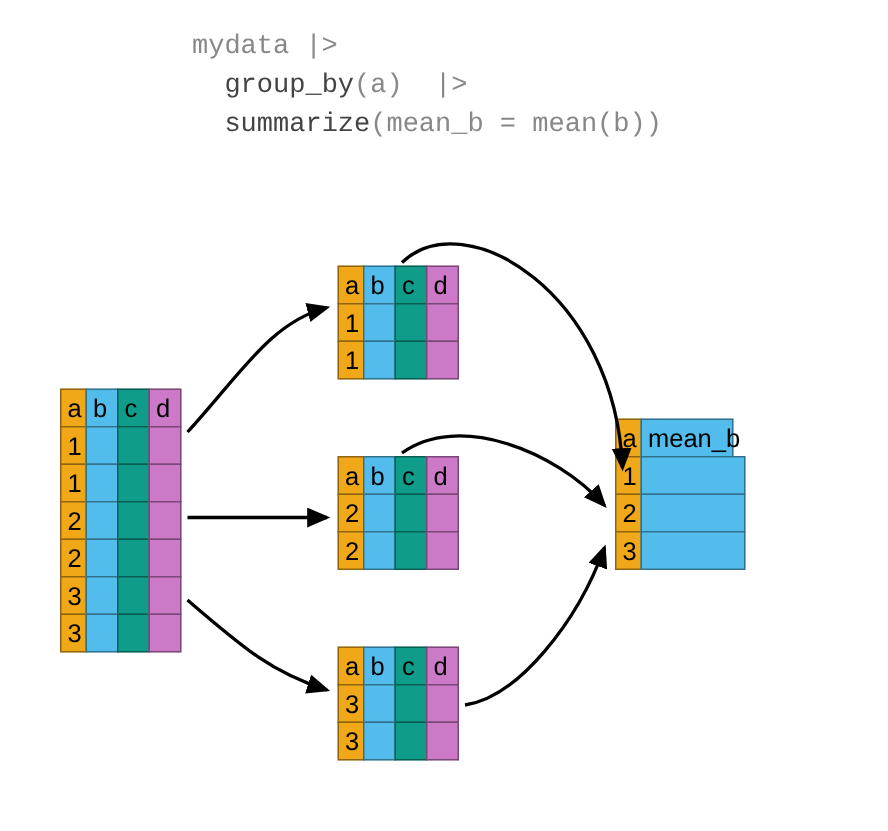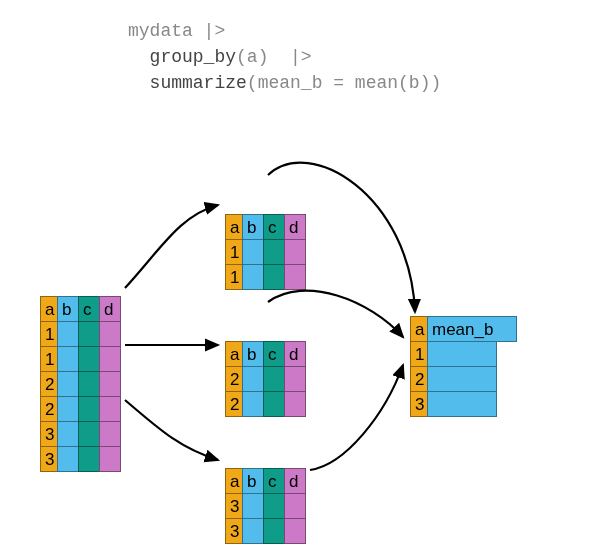--- a/index.html
+++ b/index.html
@@ -19,21 +19,20 @@
     color: #888;
     line-height: 1.45;
     white-space: pre;
   }
   .strong { color: #444; }
   .tbl {
     position: absolute;
     display: inline-block;
     border-collapse: separate;
     border-spacing: 0;
-    margin-top: 37px;
   }
   .cell {
     display: inline-block;
     height: 26px;
     line-height: 26px;
     text-align: left;
     padding-left: 4px;
     font-family: sans-serif;
     font-size: 17px;
     color: #000;
@@ -92,21 +91,21 @@
 <div class="tbl" style="top:432px; left:225px;">
   <div class="row">
     <span class="cell a" style="width:18px">a</span><span class="cell b" style="width:22px">b</span><span class="cell c" style="width:22px">c</span><span class="cell d" style="width:22px">d</span>
   </div>
   <div class="row"><span class="cell a" style="width:18px">3</span><span class="cell b" style="width:22px"></span><span class="cell c" style="width:22px"></span><span class="cell d" style="width:22px"></span></div>
   <div class="row"><span class="cell a" style="width:18px">3</span><span class="cell b" style="width:22px"></span><span class="cell c" style="width:22px"></span><span class="cell d" style="width:22px"></span></div>
 </div>
 
 <div class="tbl" style="top:280px; left:410px;">
   <div class="row">
-    <span class="cell a" style="width:18px">a</span><span class="cell meanb" style="width:90px">mean_b</span>
+    <span class="cell a" style="width:18px">a</span><span class="cell meanb" style="width:62px">mean_b</span>
   </div>
   <div class="row"><span class="cell a" style="width:18px">1</span><span class="cell meanb" style="width:70px"></span></div>
   <div class="row"><span class="cell a" style="width:18px">2</span><span class="cell meanb" style="width:70px"></span></div>
   <div class="row"><span class="cell a" style="width:18px">3</span><span class="cell meanb" style="width:70px"></span></div>
 </div>
 
 <svg class="arrows">
   <defs>
     <marker id="arrowhead" markerWidth="8" markerHeight="8" refX="6" refY="3" orient="auto">
       <path d="M0,0 L7,3 L0,6 Z" fill="#000"></path>

